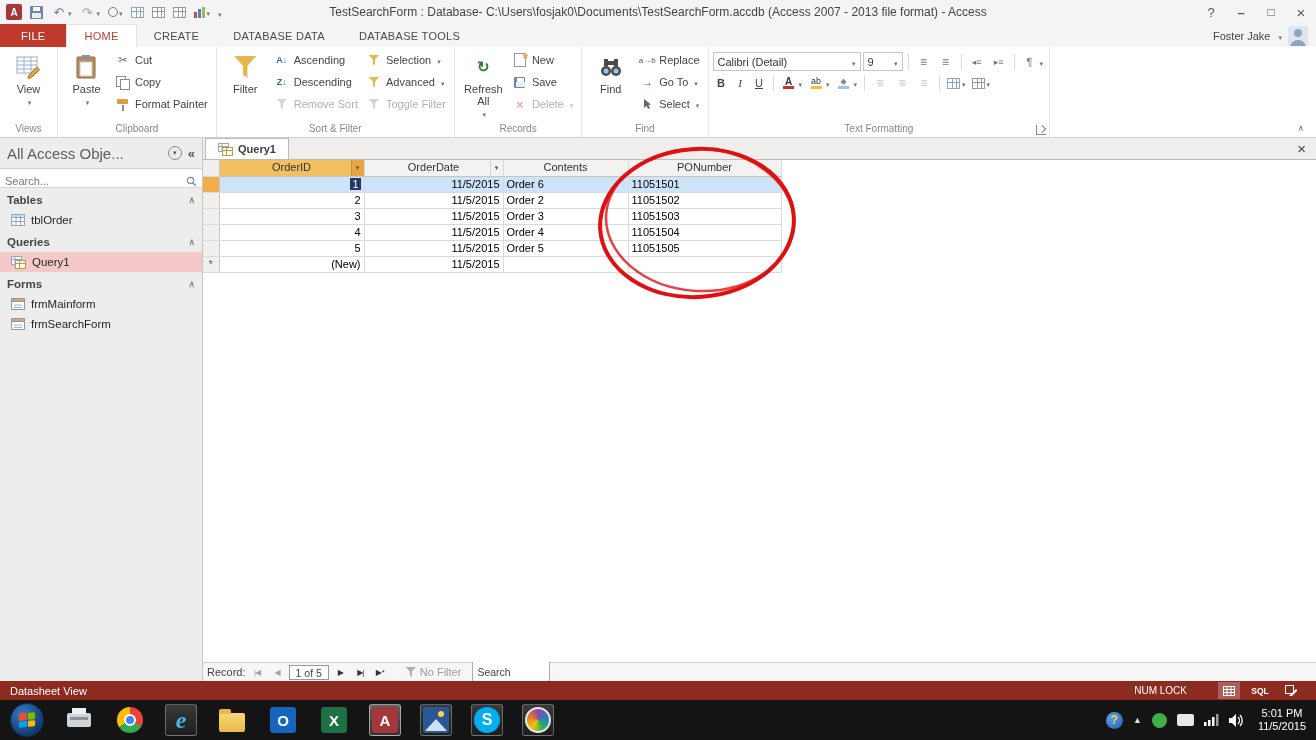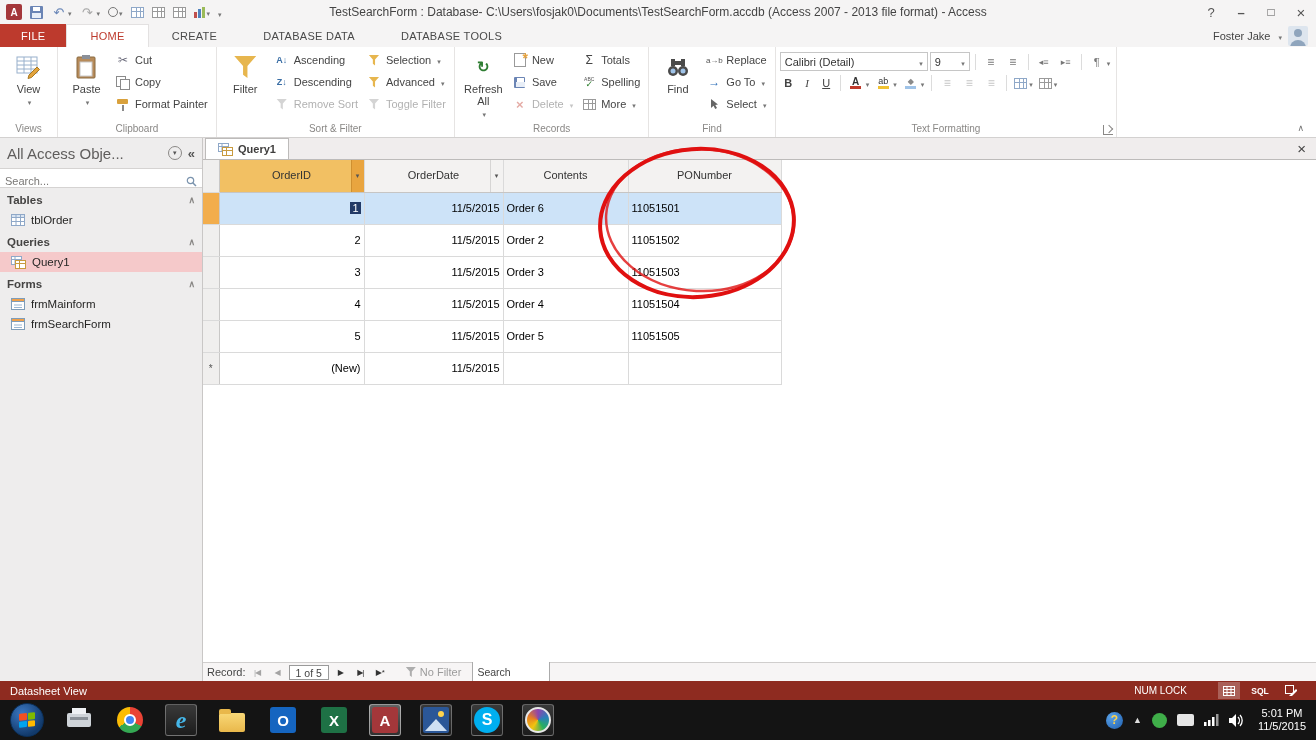--- a/index.html
+++ b/index.html
@@ -32,21 +32,21 @@
   .wintitle { position:absolute; left:0; right:0; top:0; height:24px; line-height:24px; text-align:center; font-size:12px; color:#444; pointer-events:none; white-space:nowrap; }
   .winbtns { margin-left:auto; display:flex; z-index:2; }
   .winbtn { width:30px; height:24px; display:flex; align-items:center; justify-content:center; color:#555; font-size:13px; }
   .g-help::after { content:"?"; }
   .g-min::after { content:"–"; font-weight:bold; }
   .g-max::after { content:"□"; font-size:12px; }
   .g-close::after { content:"×"; font-size:15px; }
 
   
   .tabsrow { height:23px; background:#f5f4f4; display:flex; align-items:stretch; font-size:11px; flex:0 0 auto; }
-  .rtab { padding:0 23px; display:flex; align-items:center; color:#4a4a4a; letter-spacing:.3px; }
+  .rtab { padding:0 17px; display:flex; align-items:center; color:#4a4a4a; letter-spacing:.3px; }
   .rtab.file { background:#bd3a2d; color:#fff; padding:0 21px; }
   .rtab.active { background:#fff; color:#bd3a2d; border:1px solid #e3e1e1; border-bottom:none; }
   .account { margin-left:auto; display:flex; align-items:center; gap:6px; padding-right:8px; color:#444; }
   .avatar { width:20px; height:20px; border-radius:2px; background:#dde5ee; position:relative; overflow:hidden; }
   .avatar::before { content:""; position:absolute; top:3px; left:6px; width:8px; height:8px; border-radius:50%; background:#8fa5bd; }
   .avatar::after { content:""; position:absolute; bottom:-4px; left:2px; width:16px; height:10px; border-radius:8px 8px 0 0; background:#8fa5bd; }
 
   
   .ribbon { height:91px; background:#fff; border-bottom:1px solid #d3d1d0; display:flex; position:relative; flex:0 0 auto; }
   .rgroup { display:flex; flex-direction:column; border-right:1px solid #e6e4e3; }
@@ -124,21 +124,21 @@
   .npitem { height:20px; display:flex; align-items:center; gap:6px; padding-left:11px; color:#262625; }
   .npitem.sel { background:#f5c9ca; }
 
   .docarea { flex:1; display:flex; flex-direction:column; min-width:0; background:#fff; }
   .doctabs { height:22px; background:#f0eded; display:flex; align-items:flex-end; border-bottom:1px solid #bdbbba; padding-left:2px; flex:0 0 auto; }
   .doctab { height:21px; display:flex; align-items:center; gap:5px; padding:0 12px; background:#fff; border:1px solid #bdbbba; border-bottom:none; font-size:11px; font-weight:bold; color:#3f3e3d; }
   .doctab-close { margin-left:auto; margin-right:10px; align-self:center; color:#444; font-size:14px; }
 
   .sheet { flex:1; overflow:hidden; background:#fff; position:relative; }
   #grid { border-collapse:collapse; table-layout:fixed; font-size:11px; color:#000; }
-  #grid th, #grid td { height:32px; line-height:15px; padding:0 3px; border-right:1px solid #dadada; border-bottom:1px solid #dadada; overflow:hidden; white-space:nowrap; }
+  #grid th, #grid td { height:16px; line-height:15px; padding:0 3px; border-right:1px solid #dadada; border-bottom:1px solid #dadada; overflow:hidden; white-space:nowrap; }
   #grid th.hdr { background:#f3f2f1; border-bottom:1px solid #c6c5c4; font-weight:normal; text-align:center; position:relative; color:#333; }
   #grid th.cur { background:#f2c063; }
   .harrow { position:absolute; right:0; top:0; bottom:0; width:13px; display:flex; align-items:center; justify-content:center; border-left:1px solid #d6d5d4; color:#555; }
   .harrow::after { content:"▾"; font-size:7px; }
   #grid th.cur .harrow { background:#e9a53f; border-left-color:#cf9030; }
   #grid .sel { background:#f0efee; border-right:1px solid #c9c8c7; padding:0; }
   #grid td.sel.cursel { background:#f2ad4c; }
   #grid td.sel { text-align:center; color:#555; font-size:10px; }
   #grid tr.selected td:not(.sel) { background:#cde3f8; }
   #grid td.num { text-align:right; }
@@ -382,37 +382,20 @@
             </div>
           <div class="rsb">
               <span class="ci">
                 <span class="i-save" style="width:11px;height:11px;"></span>
               </span>
               <span>Save</span>
             </div>
           <div class="rsb dis">
               <span class="ci i-del"></span>
               <span>Delete</span>
-              <span class="ddc"></span>
-            </div>
-        </div>
-        <div class="rcol">
-          <div class="rsb">
-              <span class="ci i-sigma"></span>
-              <span>Totals</span>
-            </div>
-          <div class="rsb">
-              <span class="ci i-spell"></span>
-              <span>Spelling</span>
-            </div>
-          <div class="rsb">
-              <span class="ci">
-                <span class="i-mtbl grey"></span>
-              </span>
-              <span>More</span>
               <span class="ddc"></span>
             </div>
         </div>
       </div>
       <div class="rglabel">Records</div>
     </div>
 
     <div class="rgroup">
       <div class="rgcontent">
         <div class="rlb">

